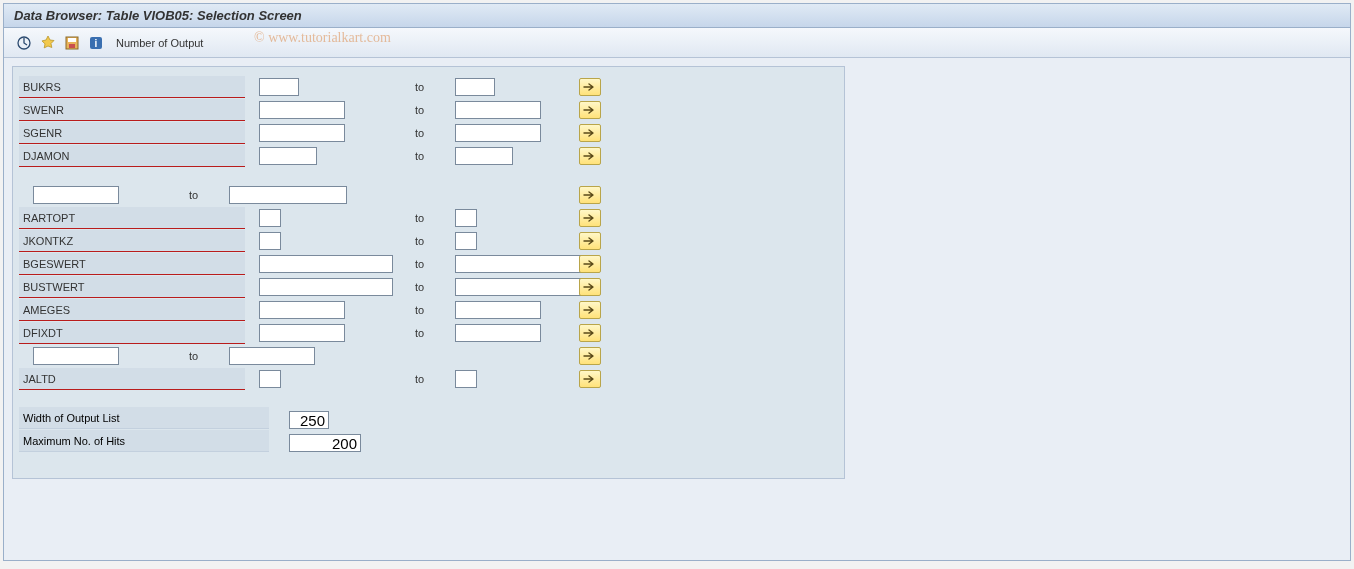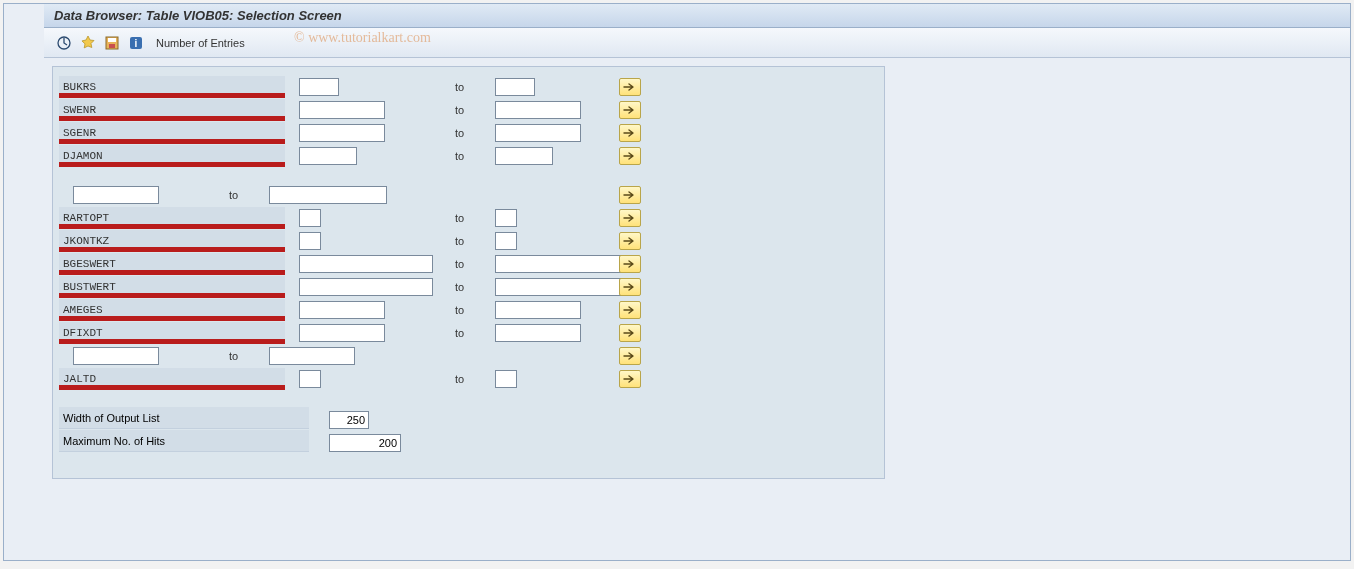--- a/index.html
+++ b/index.html
@@ -9,21 +9,20 @@
       background: #f2f2f2;
       width: 1354px;
       height: 569px;
       overflow: hidden;
     }
     .window {
       border: 1px solid #9aafc9;
       margin: 3px;
       background: #e9eef5;
       height: 558px;
-      padding-left: 40px;
     }
     .titlebar {
       background: linear-gradient(#e0eaf5, #c6d6ea);
       border-bottom: 1px solid #9aafc9;
       padding: 4px 10px;
       font-weight: bold;
       font-style: italic;
       font-size: 13px;
       color: #333;
     }
@@ -73,34 +72,33 @@
     .row {
       display: flex;
       align-items: center;
       height: 23px;
       position: relative;
     }
     .field-label {
       width: 226px;
       padding-left: 4px;
       background: #d2dde7;
-      border-bottom: 5px solid #b91c1c;
+      border-bottom: 1px solid #b91c1c;
       height: 22px;
       line-height: 22px;
       color: #333;
-      font-family: Liberation Mono, monospace;
     }
     .col-from { width: 156px; display:flex; align-items:center; }
     .col-to-label { width: 40px; text-align: left; color:#333; }
     .col-to { width: 156px; display:flex; align-items:center; }
     input.sap {
       height: 18px;
       border: 1px solid #7a8a9c;
       background: #fff;
-      font-size: 11px;
+      font-size: 15px;
       padding: 1px 3px;
     }
     .w-xs{width:22px;} .w-s{width:40px;} .w-m{width:58px;} .w-l{width:86px;} .w-xl{width:118px;} .w-xxl{width:134px;}
     .multi-btn {
       width: 22px; height: 18px;
       background: linear-gradient(#fff7c7,#ffe27a);
       border: 1px solid #b9a54a;
       border-radius: 2px;
       display:flex; align-items:center; justify-content:center;
       cursor:pointer;
@@ -143,21 +141,21 @@
           <rect x="4" y="3" width="8" height="4" fill="#fff"></rect>
           <rect x="5" y="9" width="6" height="4" fill="#c94f4f"></rect>
         </svg>
     </span>
     <span class="toolbar-btn">
       <svg width="16" height="16" viewBox="0 0 16 16">
           <rect x="2" y="2" width="12" height="12" rx="2" fill="#3a6fb0"></rect>
           <text x="8" y="12" font-size="10" font-weight="bold" text-anchor="middle" fill="#fff">i</text>
         </svg>
     </span>
-    <span class="toolbar-label">Number of Entries</span>
+    <span class="toolbar-label">Number of Output</span>
     <span class="watermark">© www.tutorialkart.com</span>
   </div>
 
   <div class="content">
     <div class="form-panel">
 
       <div class="group" id="group1">
           <div class="row">
             <div class="field-label">BUKRS</div>
             <div style="width: 14px;"></div>

